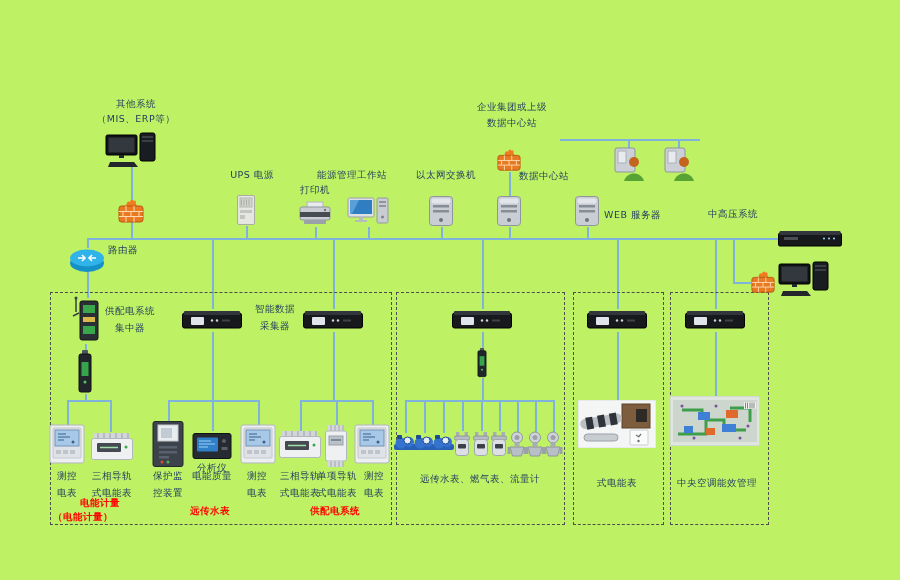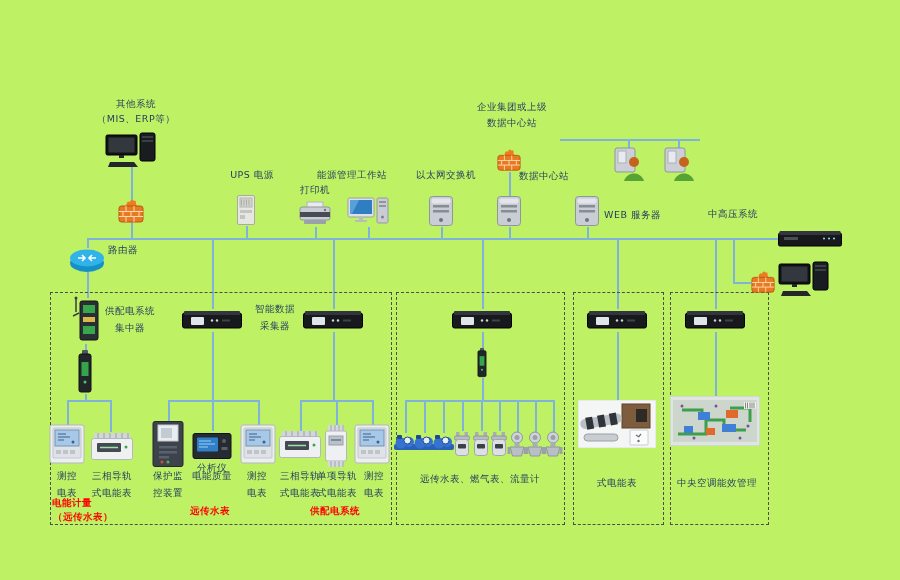--- a/index.html
+++ b/index.html
@@ -517,22 +517,22 @@
   <div class="lbl" style="left:212px;top:462px">分析仪</div>
   <div class="lbl" style="left:257px;top:470px">测控</div>
   <div class="lbl" style="left:257px;top:487px">电表</div>
   <div class="lbl" style="left:300px;top:470px">三相导轨</div>
   <div class="lbl" style="left:300px;top:487px">式电能表</div>
   <div class="lbl" style="left:337px;top:470px">单项导轨</div>
   <div class="lbl" style="left:337px;top:487px">式电能表</div>
   <div class="lbl" style="left:374px;top:470px">测控</div>
   <div class="lbl" style="left:374px;top:487px">电表</div>
 
-  <div class="lbl red" style="left:72px;top:497px">电能计量</div>
-  <div class="lbl red" style="left:83px;top:511px">（远传水表）</div>
+  <div class="lbl red" style="left:100px;top:497px">电能计量</div>
+  <div class="lbl red" style="left:83px;top:511px">（电能计量）</div>
   <div class="lbl red" style="left:210px;top:505px">远传水表</div>
   <div class="lbl red" style="left:335px;top:505px">供配电系统</div>
 
   <div class="lbl" style="left:480px;top:473px">远传水表、燃气表、流量计</div>
   <div class="lbl" style="left:617px;top:477px">式电能表</div>
   <div class="lbl" style="left:717px;top:477px">中央空调能效管理</div>
 
 </div>
 
 </body></html>

